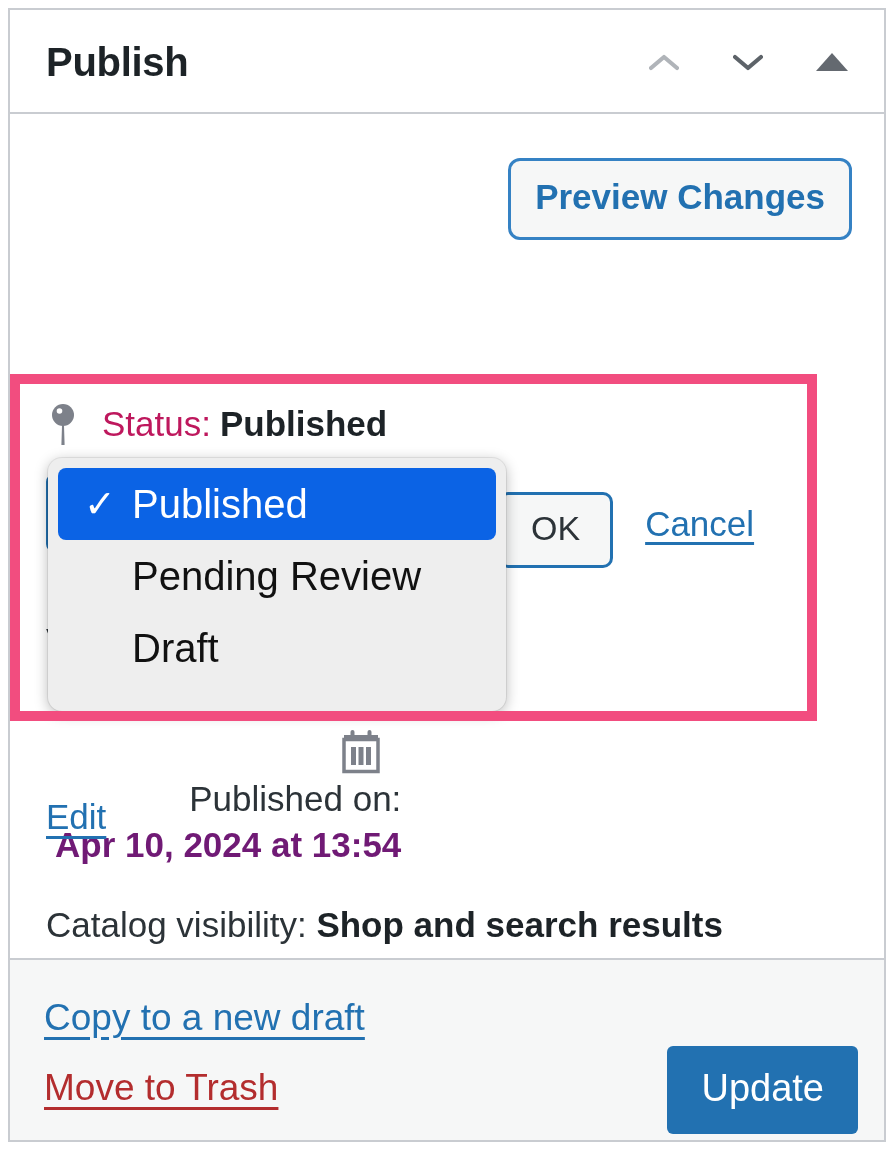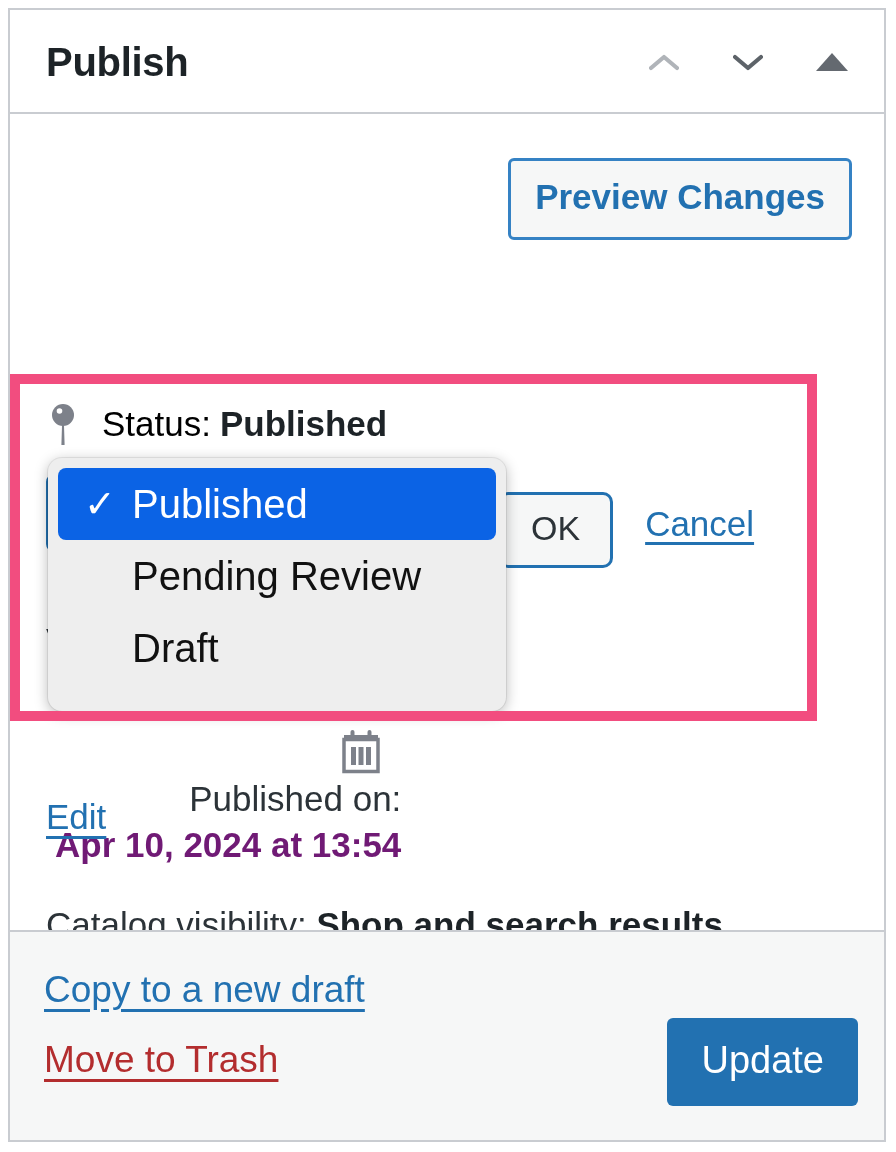--- a/index.html
+++ b/index.html
@@ -95,21 +95,21 @@
   
   .preview-row {
     position: absolute;
     right: 32px;
     top: 44px;
   }
   .btn-secondary {
     display: inline-block;
     background: #f6f7f7;
     border: 3px solid #3582c4;
-    border-radius: 6px;
+    border-radius: 12px;
     color: #2271b1;
     font-size: 35px;
     font-weight: bold;
     padding: 16px 24px 20px 24px;
     line-height: 40px;
     cursor: pointer;
     font-family: "Liberation Sans", sans-serif;
   }
 
   
@@ -131,21 +131,21 @@
     position: absolute;
     left: 36px;
     top: 288px;
     display: flex;
     align-items: center;
     font-size: 35px;
     color: #1d2327;
     line-height: 44px;
     white-space: nowrap;
   }
-  .status-line .label { font-weight: normal; color: #000000; }
+  .status-line .label { font-weight: normal; color: #be185d; }
   .status-line .value { font-weight: bold; color: #1d2327; margin-left: 9px; }
 
   .pin-icon {
     width: 34px;
     height: 44px;
     margin-right: 22px;
     flex: 0 0 auto;
     display: block;
   }
 
@@ -304,21 +304,21 @@
     color: #2271b1; text-decoration: underline;
     text-underline-offset: 7px; cursor: pointer;
   }
 
   
   .panel-footer {
     position: absolute;
     left: 0;
     bottom: 0;
     width: 100%;
-    height: 210px;
+    height: 182px;
     background: #f6f7f7;
     border-top: 2px solid #c9ccd1;
     box-sizing: border-box;
   }
   .footer-links {
     position: absolute;
     left: 34px;
     top: 34px;
   }
   .link-copy {

